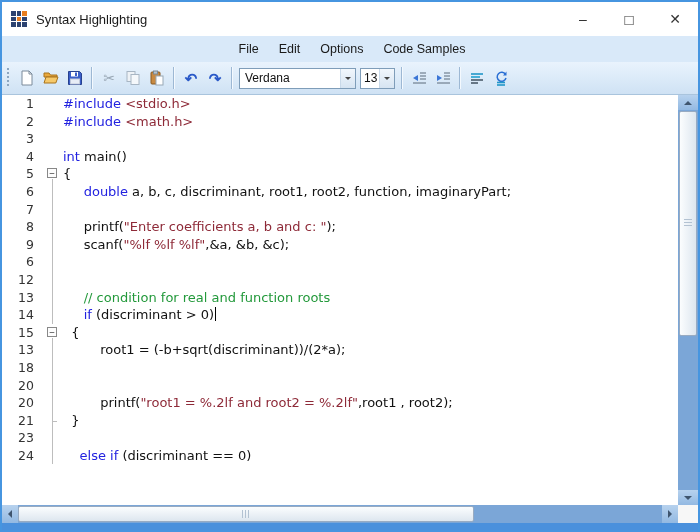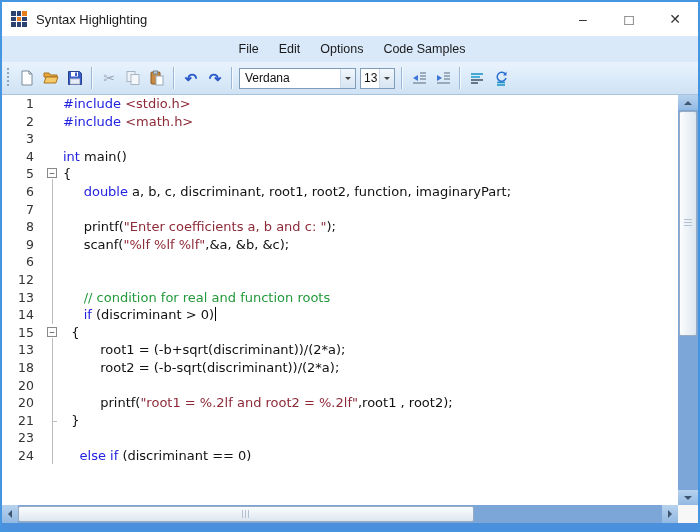--- a/index.html
+++ b/index.html
@@ -312,21 +312,20 @@
           <div class="line">
             <div class="num">13</div>
             <div class="mark"></div>
             <div class="fold vline"></div>
             <div class="codetext"><span class="seg-p">         root1 = (-b+sqrt(discriminant))/(2*a);</span></div>
           </div>
           <div class="line">
             <div class="num">18</div>
             <div class="mark"></div>
             <div class="fold vline"></div>
-            <div class="codetext"><span class="seg-p">         root2 = (-b-sqrt(discriminant))/(2*a);</span></div>
           </div>
           <div class="line">
             <div class="num">20</div>
             <div class="mark"></div>
             <div class="fold vline"></div>
             <div class="codetext"></div>
           </div>
           <div class="line">
             <div class="num">20</div>
             <div class="mark"></div>

